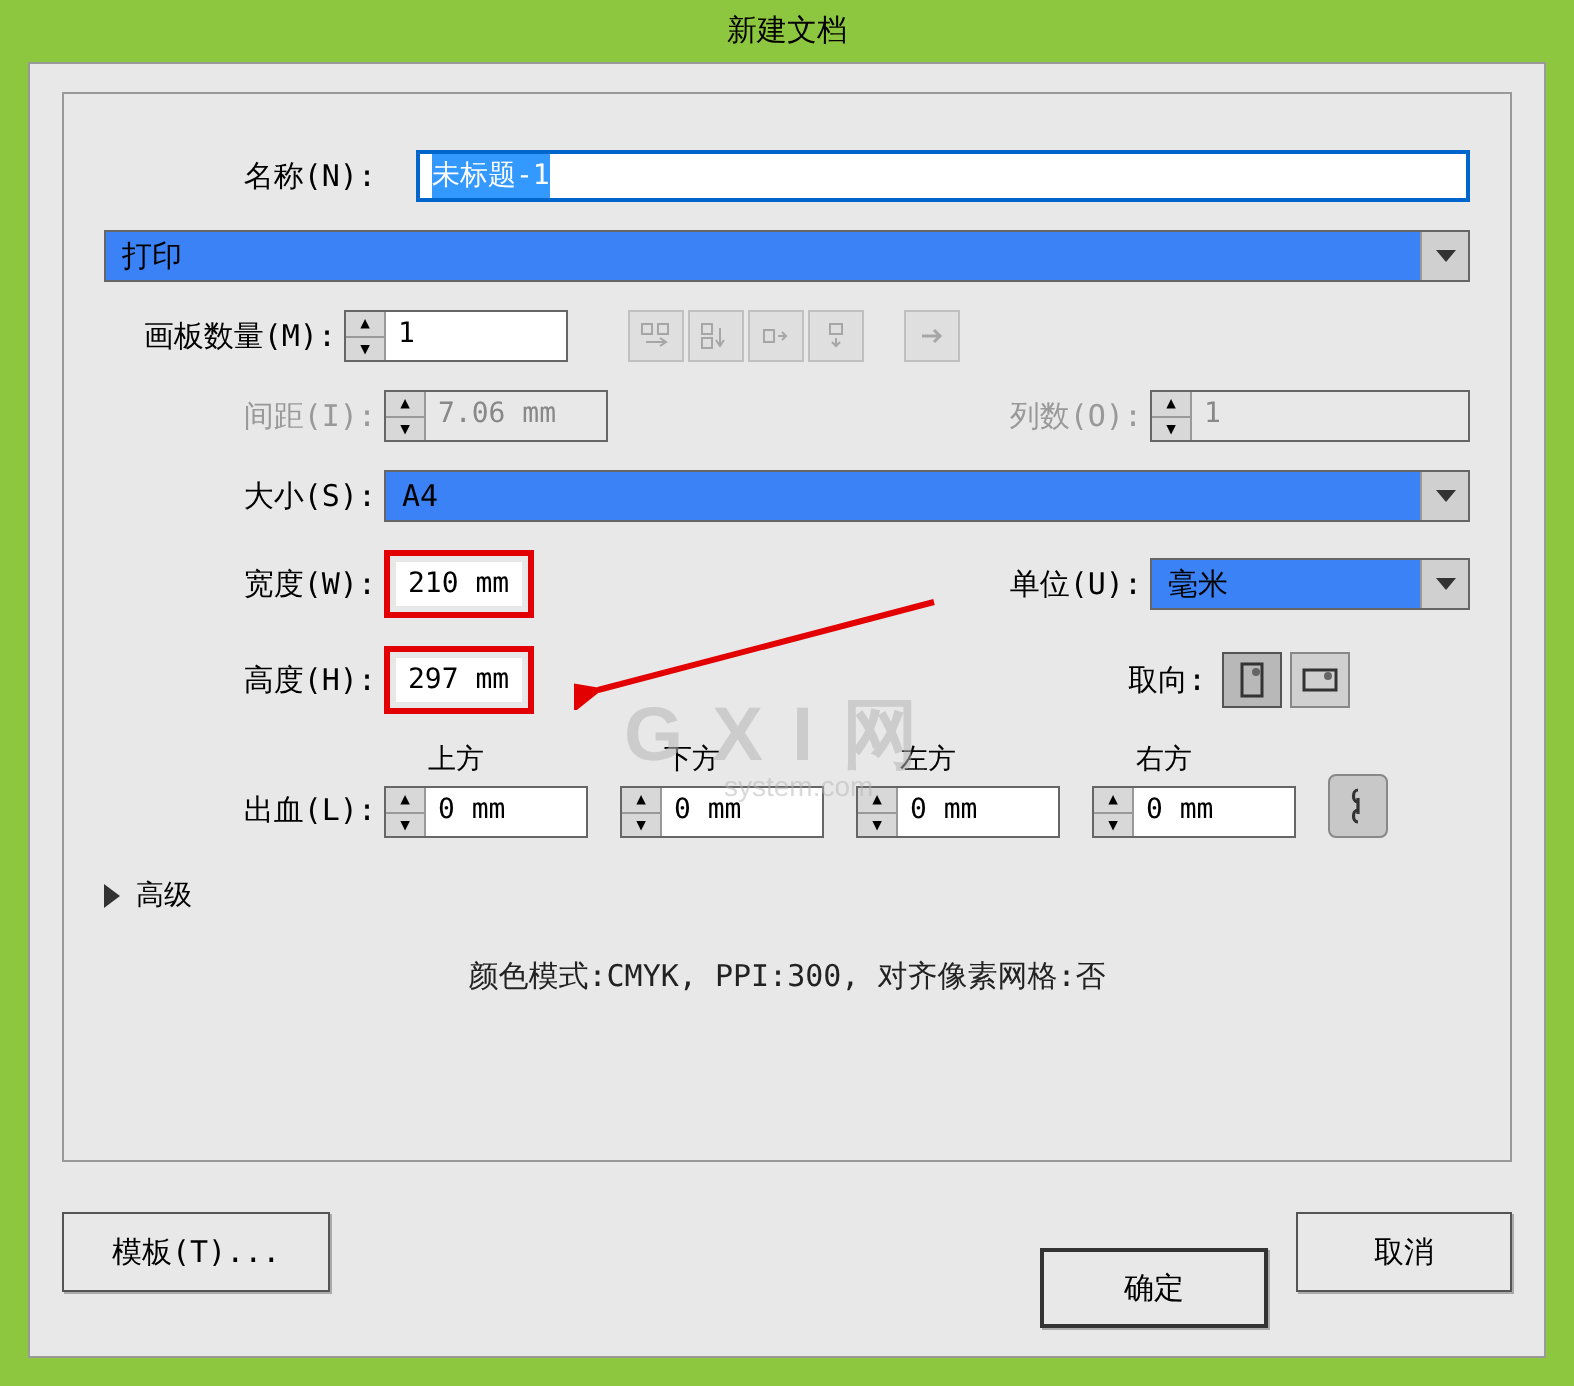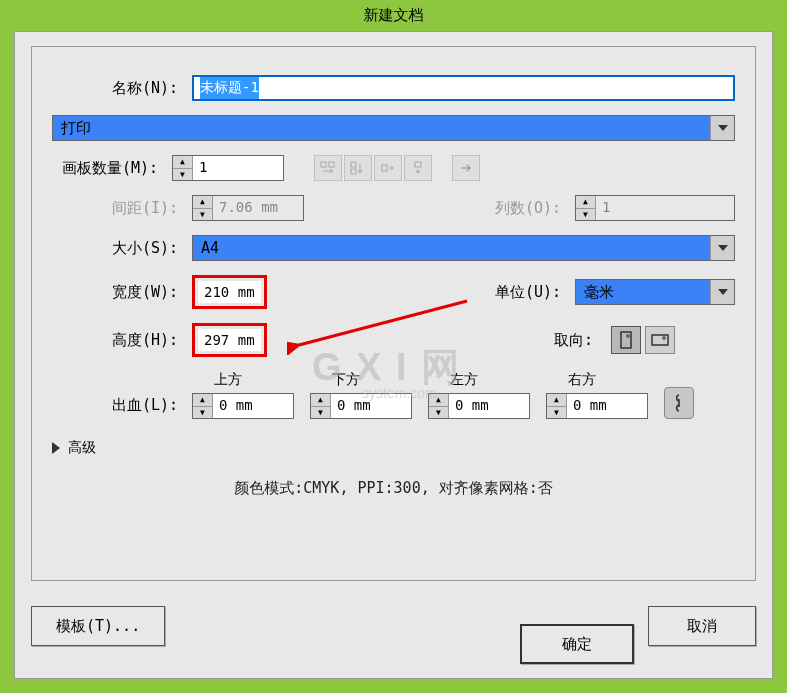--- a/index.html
+++ b/index.html
@@ -35,21 +35,21 @@
       position: relative;
     }
     .row {
       display: flex;
       align-items: center;
       margin-bottom: 14px;
     }
     .label {
       width: 140px;
       text-align: right;
-      padding-right: 14px;
+      padding-right: 4px;
       color: #000;
       font-size: 15px;
       white-space: nowrap;
     }
     .label.disabled { color: #999; }
     .text-input {
       flex: 1;
       height: 26px;
       border: 1px solid #666;
       padding: 0 6px;
@@ -232,21 +232,21 @@
 <div class="title-bar">新建文档</div>
 
 <div class="dialog">
   <div class="content-panel">
 
     <div class="watermark">G X I 网</div>
     <div class="watermark-sub">system.com</div>
 
     <div class="row">
       <div class="label">名称(N):</div>
-      <div class="text-input highlighted" style="display:flex;align-items:center;">
+      <div class="text-input highlighted" style="display:flex;align-items:center;margin-left:16px;">
         <span class="sel">未标题-1</span>
       </div>
     </div>
 
     <div class="row">
       <div class="select-wrap">
         <div class="select-text">打印</div>
         <div class="select-arrow">
             <div class="tri-down"></div>
           </div>

